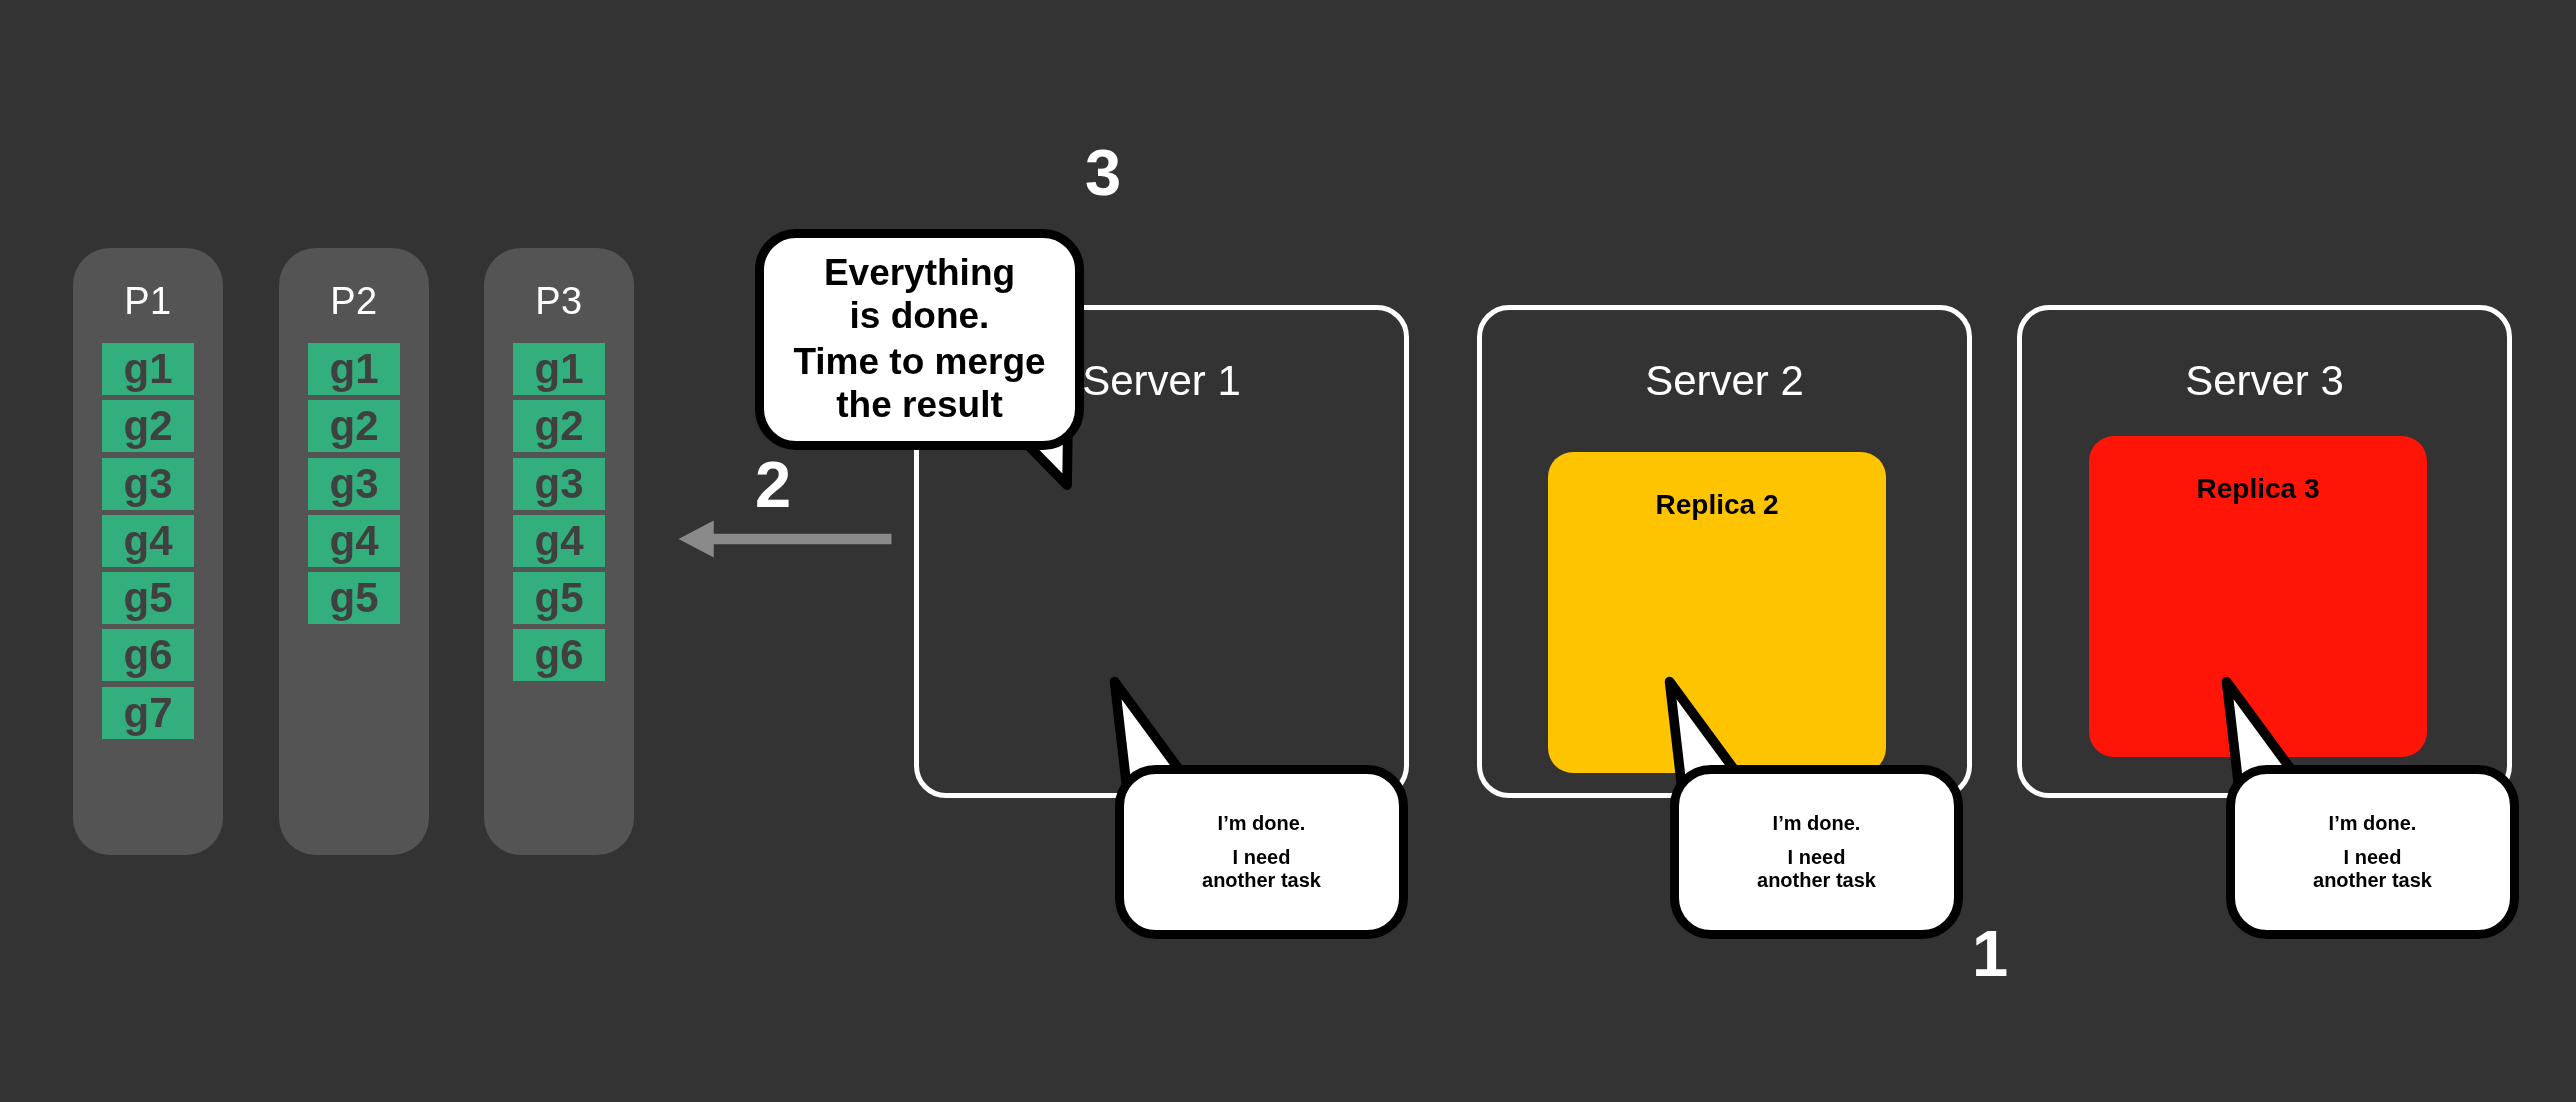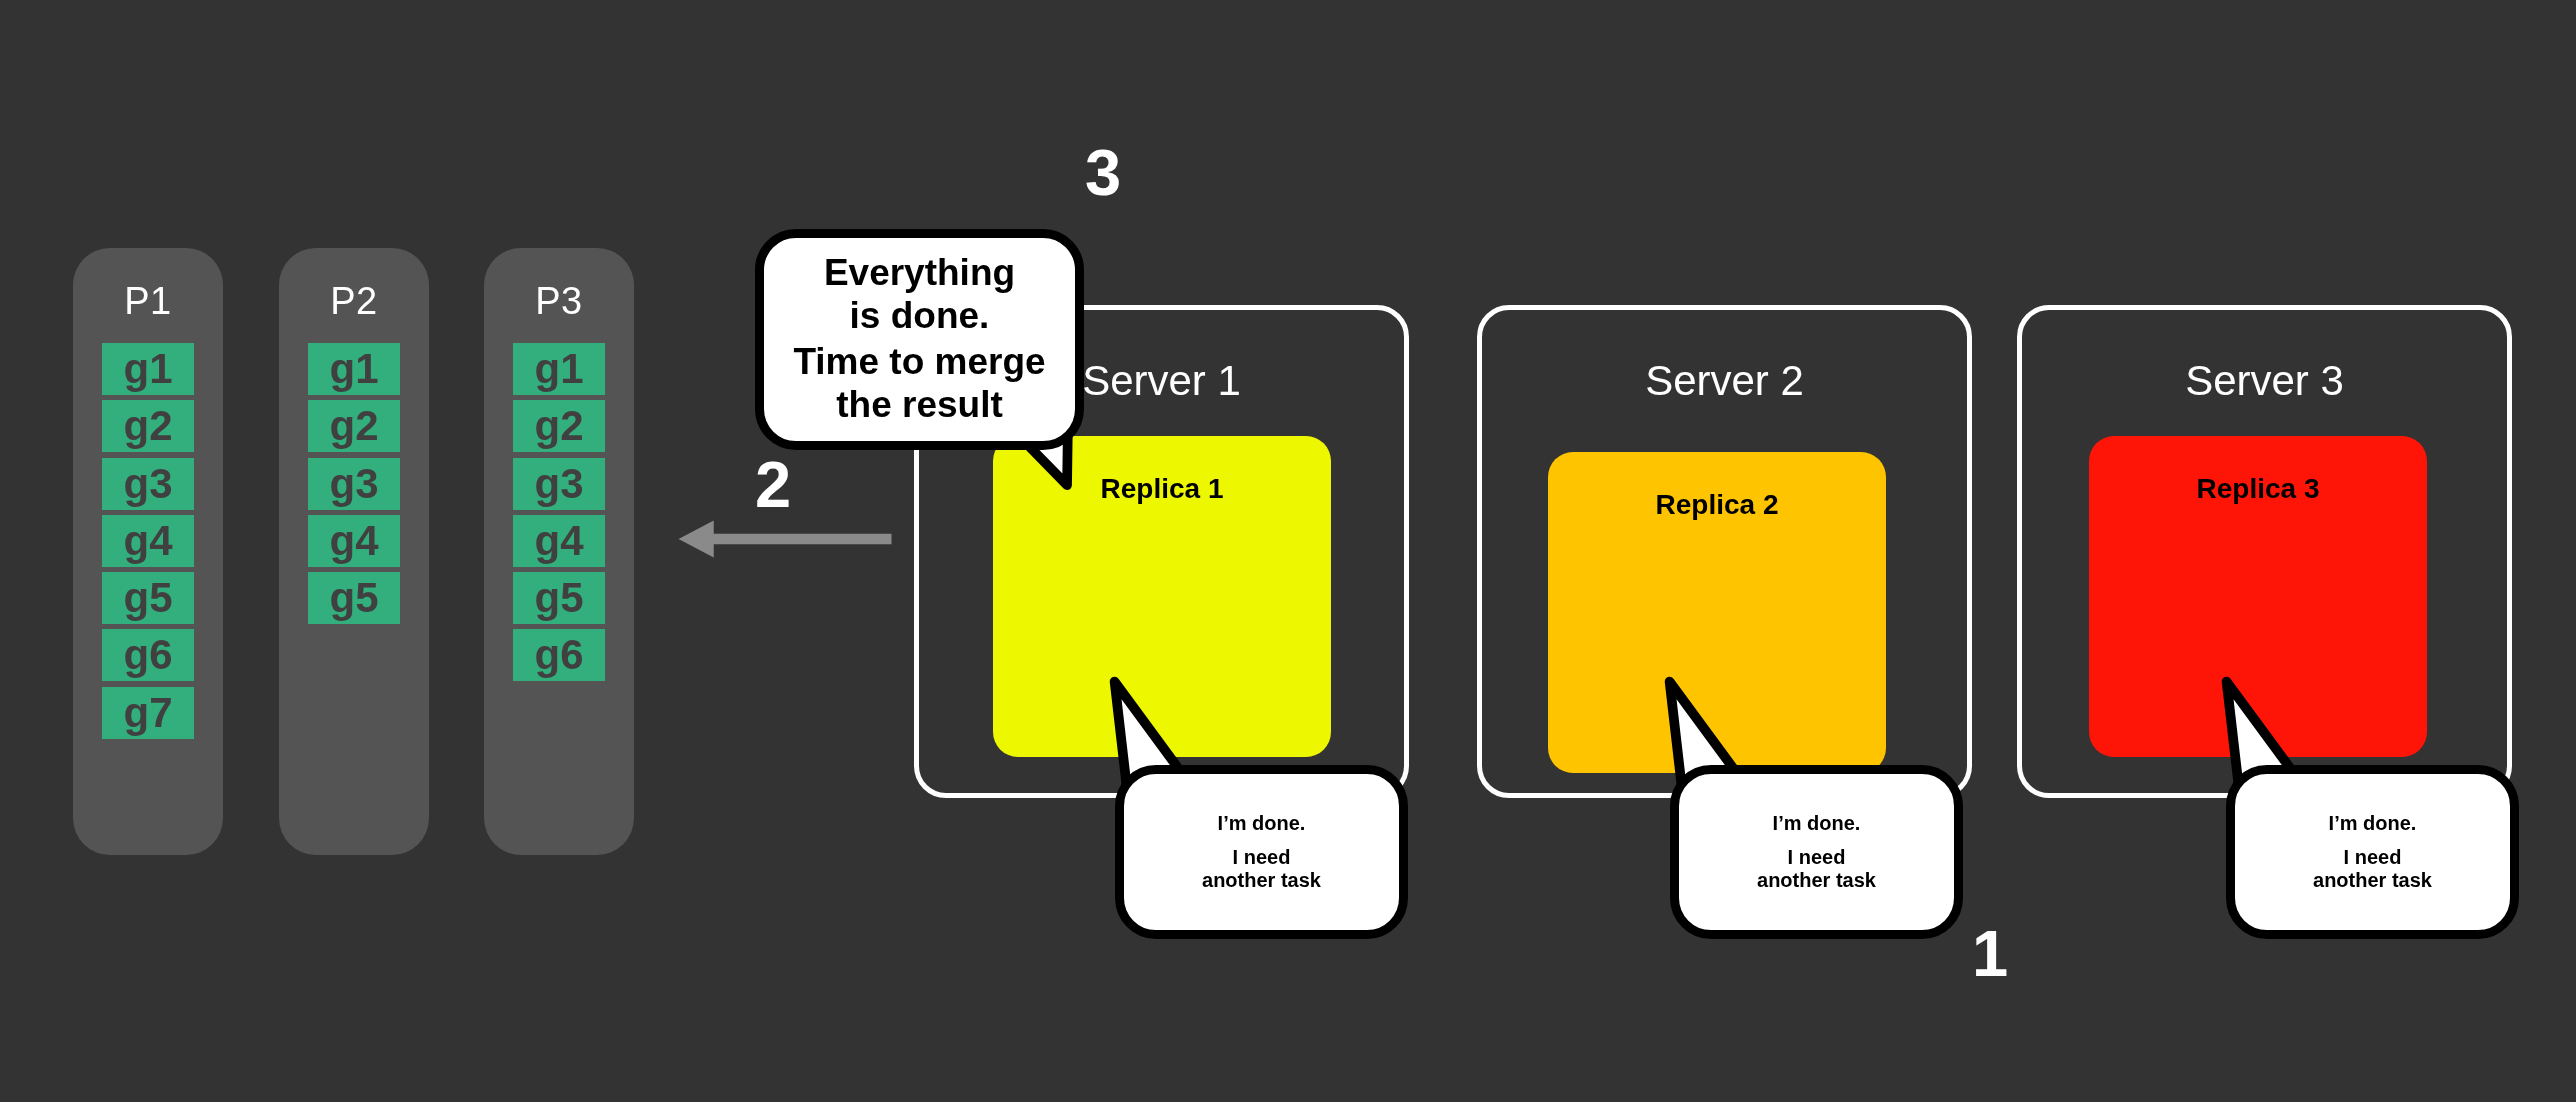--- a/index.html
+++ b/index.html
@@ -194,23 +194,20 @@
   </div>
 
   <svg class="merge-arrow" style="left:671px; top:517px;" width="221" height="44" viewBox="0 0 250 50">
     <path d="M250 19 L48 19 L48 4 L8 25 L48 46 L48 31 L250 31 Z" fill="#8A8A8A"></path>
   </svg>
   <div class="step-num" style="left:755px; top:452px;">2</div>
 
   <div class="server" style="left:914px; top:305px; width:495px; height:493px;">
     <div class="server-title">Server 1</div>
   </div>
-  <div class="replica" style="left:993px; top:436px; width:338px; height:321px; background:#EDF800;">
-    <span class="replica-label">Replica 1</span>
-  </div>
 
   <div class="server" style="left:1477px; top:305px; width:495px; height:493px;">
     <div class="server-title">Server 2</div>
   </div>
   <div class="replica" style="left:1548px; top:452px; width:338px; height:321px; background:#FFC400;">
     <span class="replica-label">Replica 2</span>
   </div>
 
   <div class="server" style="left:2017px; top:305px; width:495px; height:493px;">
     <div class="server-title">Server 3</div>

